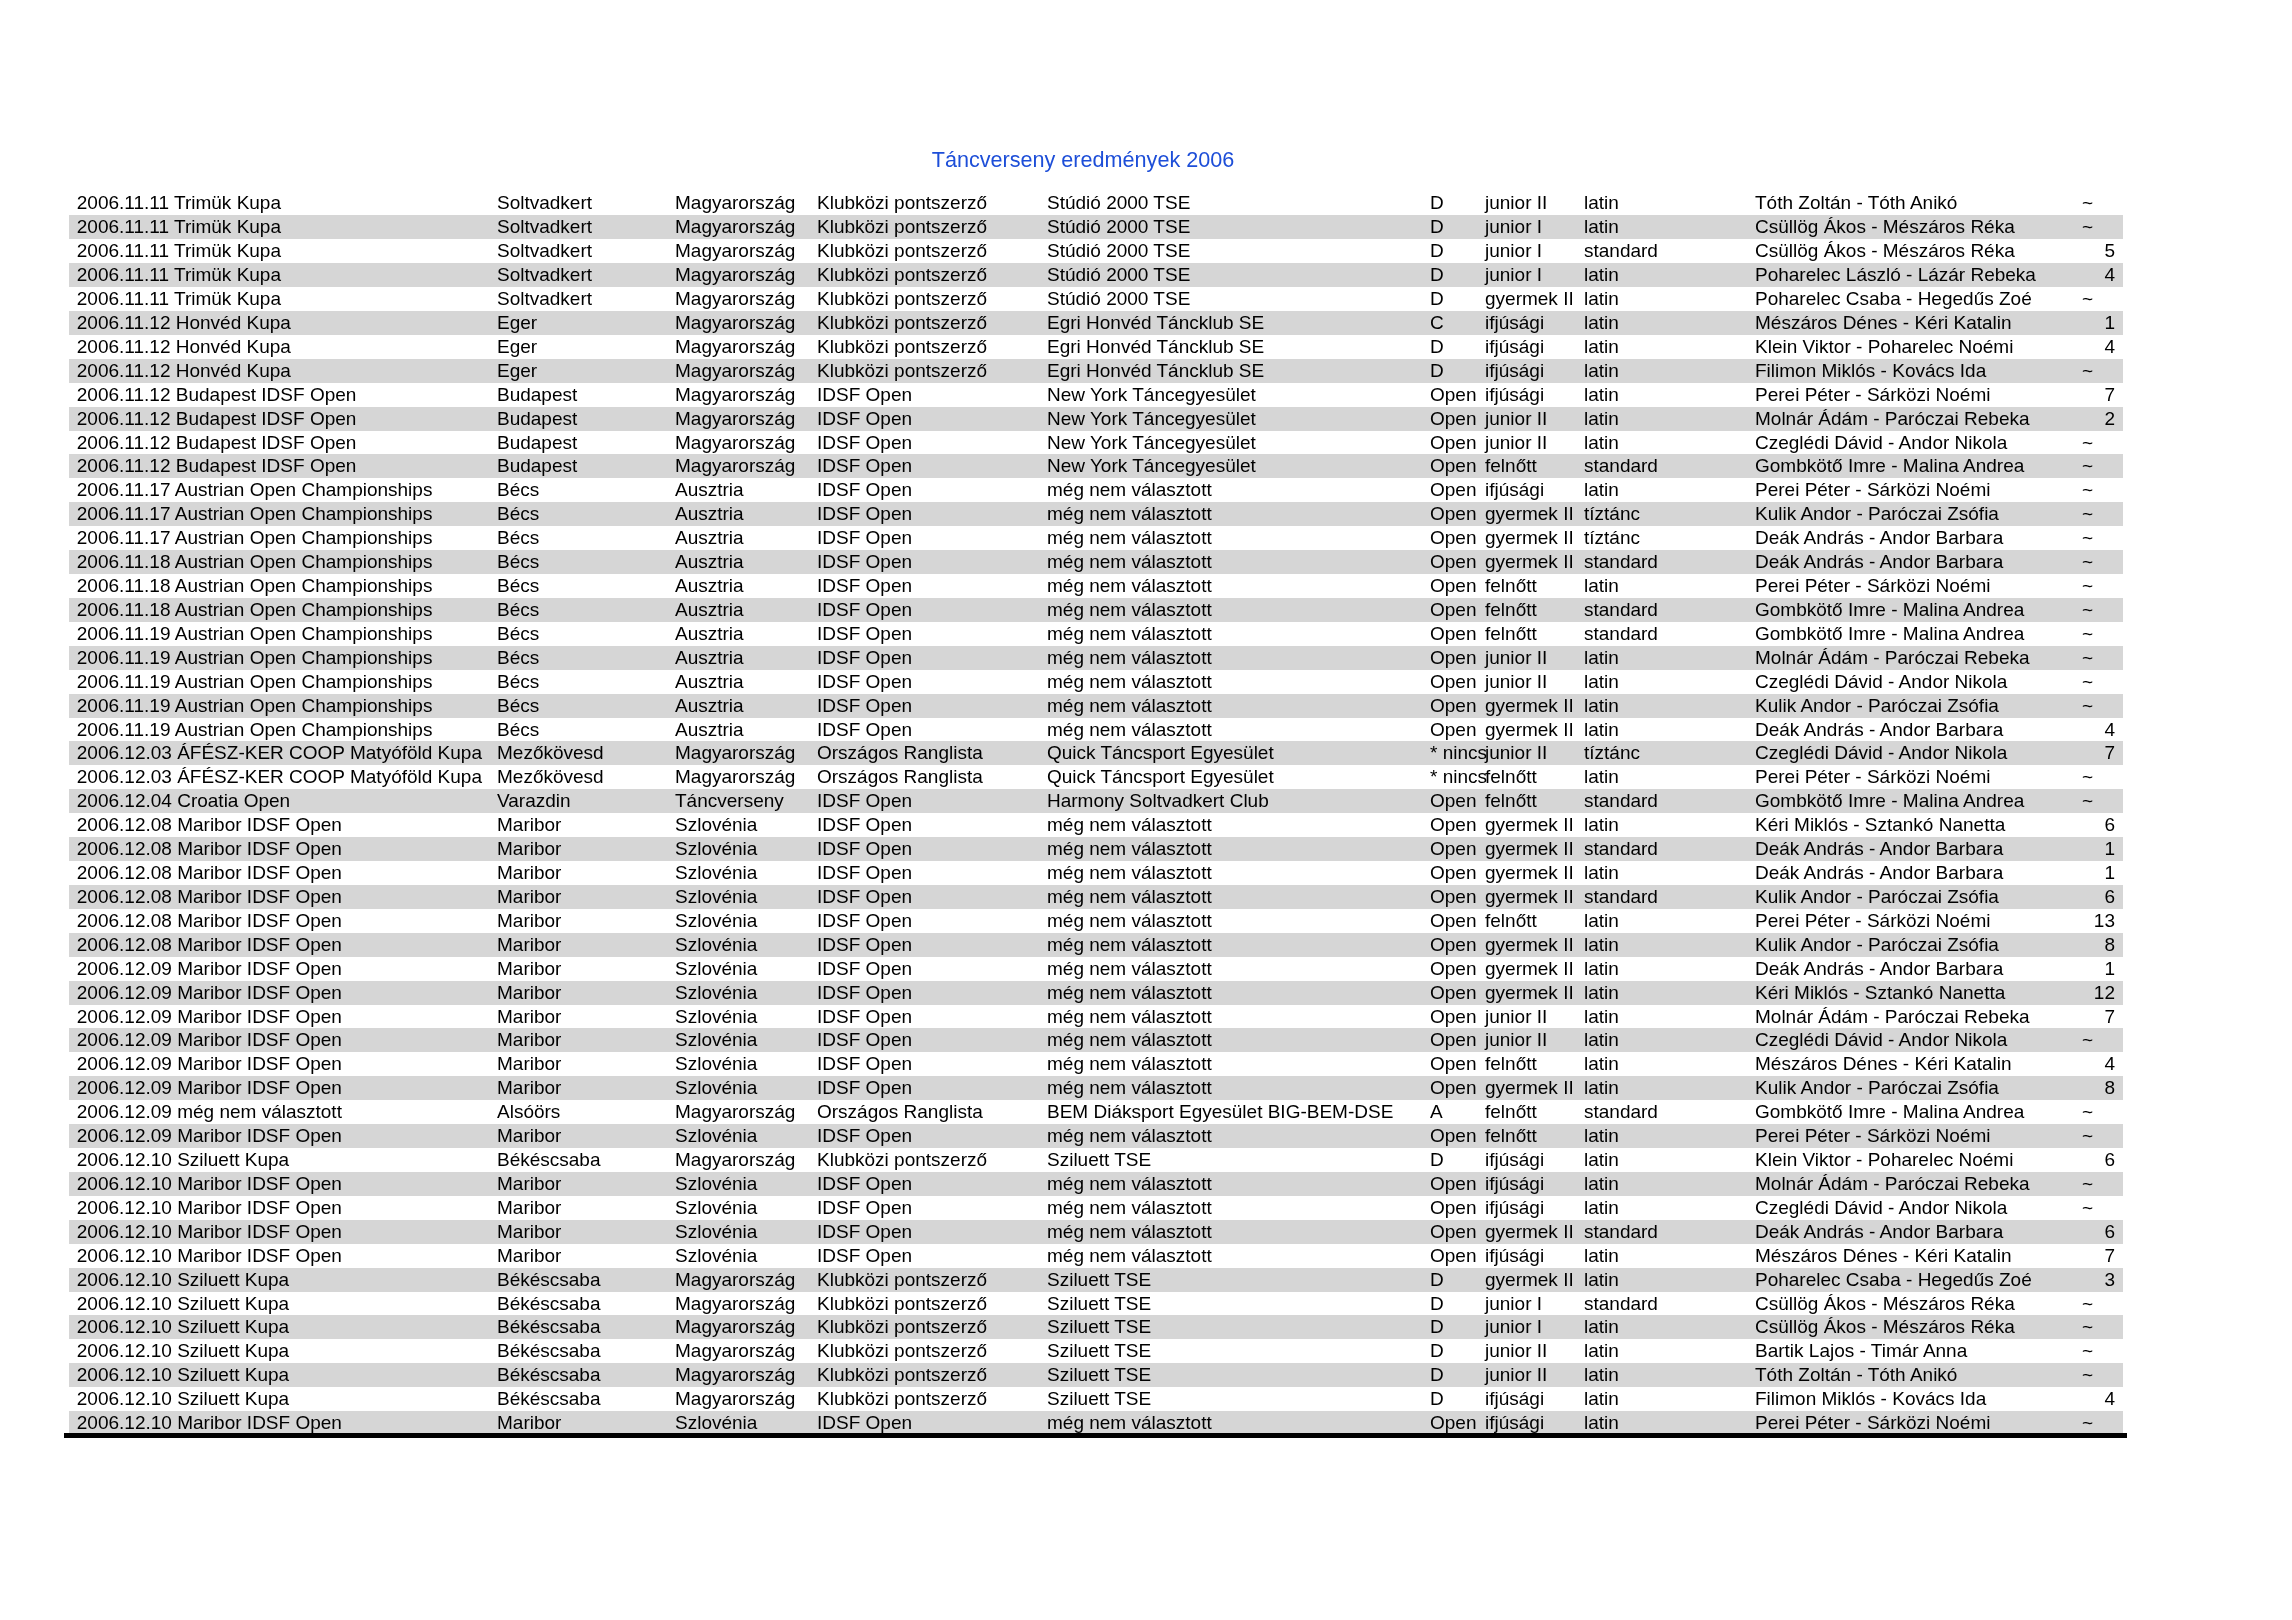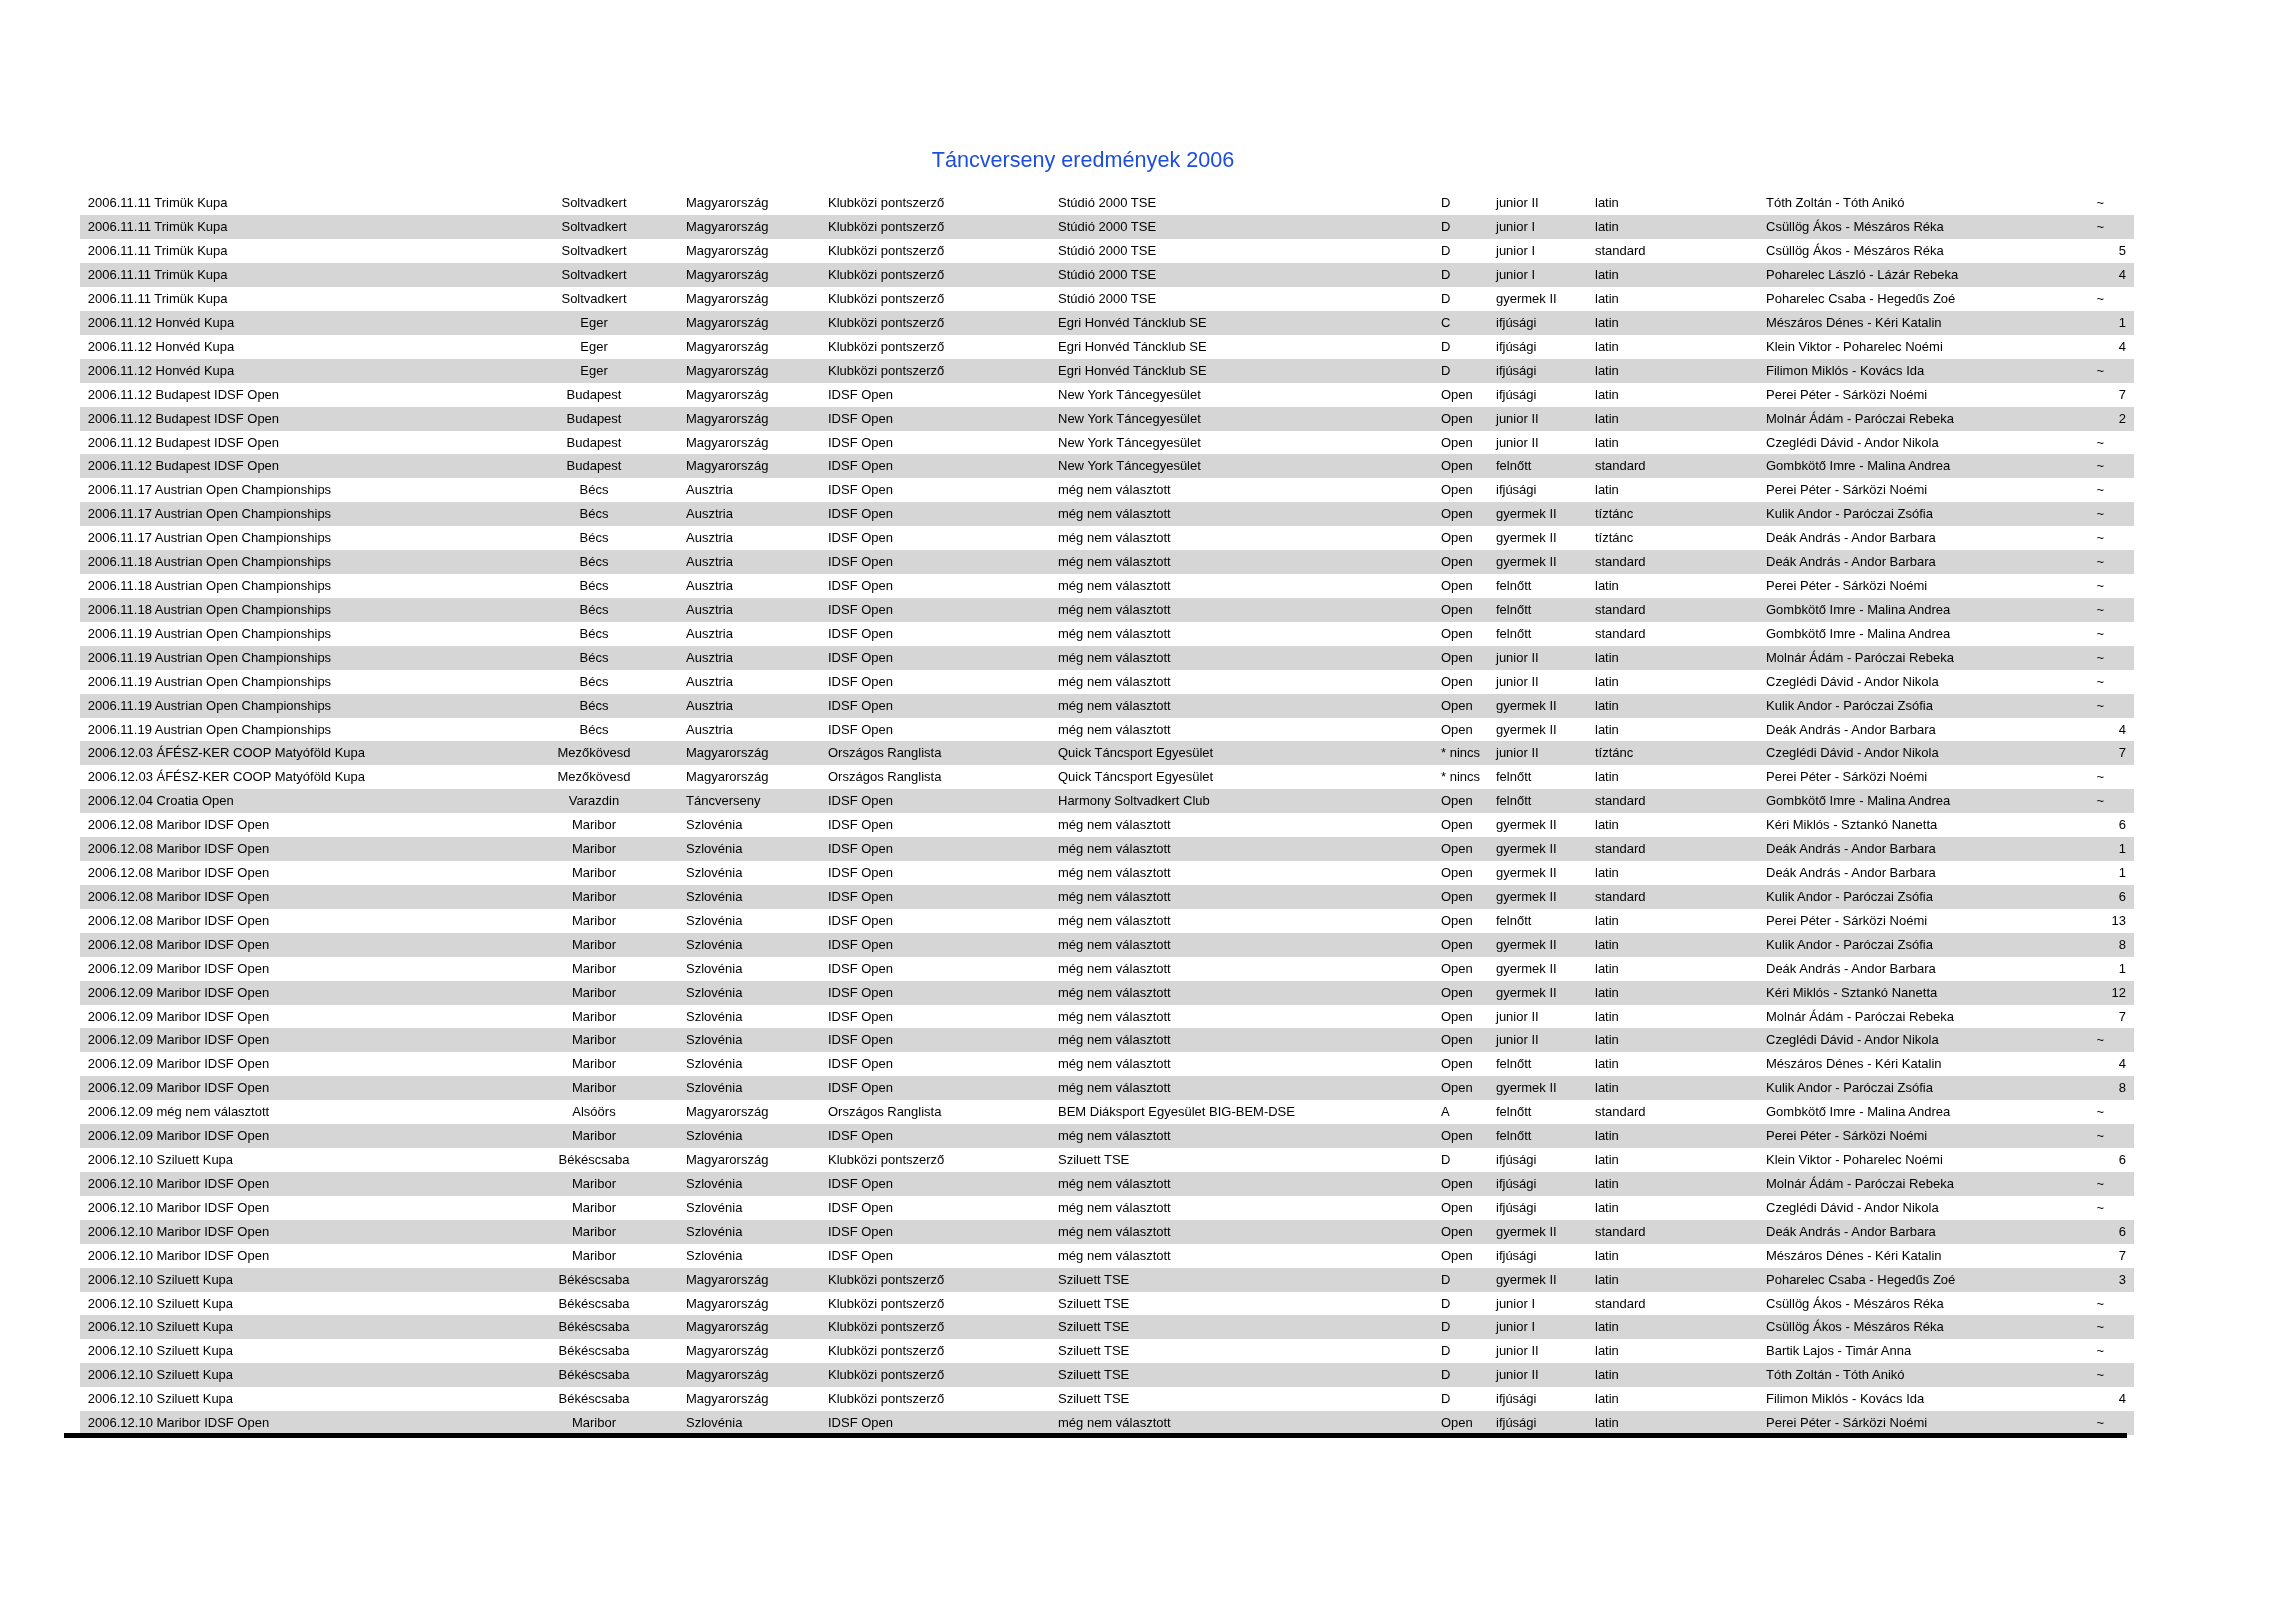--- a/index.html
+++ b/index.html
@@ -15,29 +15,29 @@
     position:absolute;
     top:147px;left:887px;width:392px;
     text-align:center;
     font-size:21.6px;
     color:#1d4ed8;
     white-space:nowrap;
   }
   .rows{position:absolute;top:0;left:0;width:2293px;height:1620px;}
   .row{
     position:absolute;
-    left:80px;width:2054px;height:24px;
+    left:69px;width:2054px;height:24px;
     line-height:24px;
-    font-size:13px;
+    font-size:19px;
     white-space:nowrap;
   }
   .row.banded{background:#d6d6d6;}
   .cell{position:absolute;top:0;height:24px;line-height:24px;overflow:visible;}
   .c0{left:7.8px;width:417px;}
-  .c1{left:428px;width:172px;text-align:center;}
+  .c1{left:428px;width:172px;}
   .c2{left:606px;width:137px;}
   .c3{left:748px;width:225px;}
   .c4{left:978px;width:377px;}
   .c5{left:1361px;width:61px;}
   .c6{left:1416px;width:96px;}
   .c7{left:1515px;width:147px;}
   .c8{left:1686px;width:294px;}
   .c9{left:1901px;width:145px;text-align:right;}
   .c9.tilde{padding-right:21.6px;width:123px;}
   .bottom-rule{

